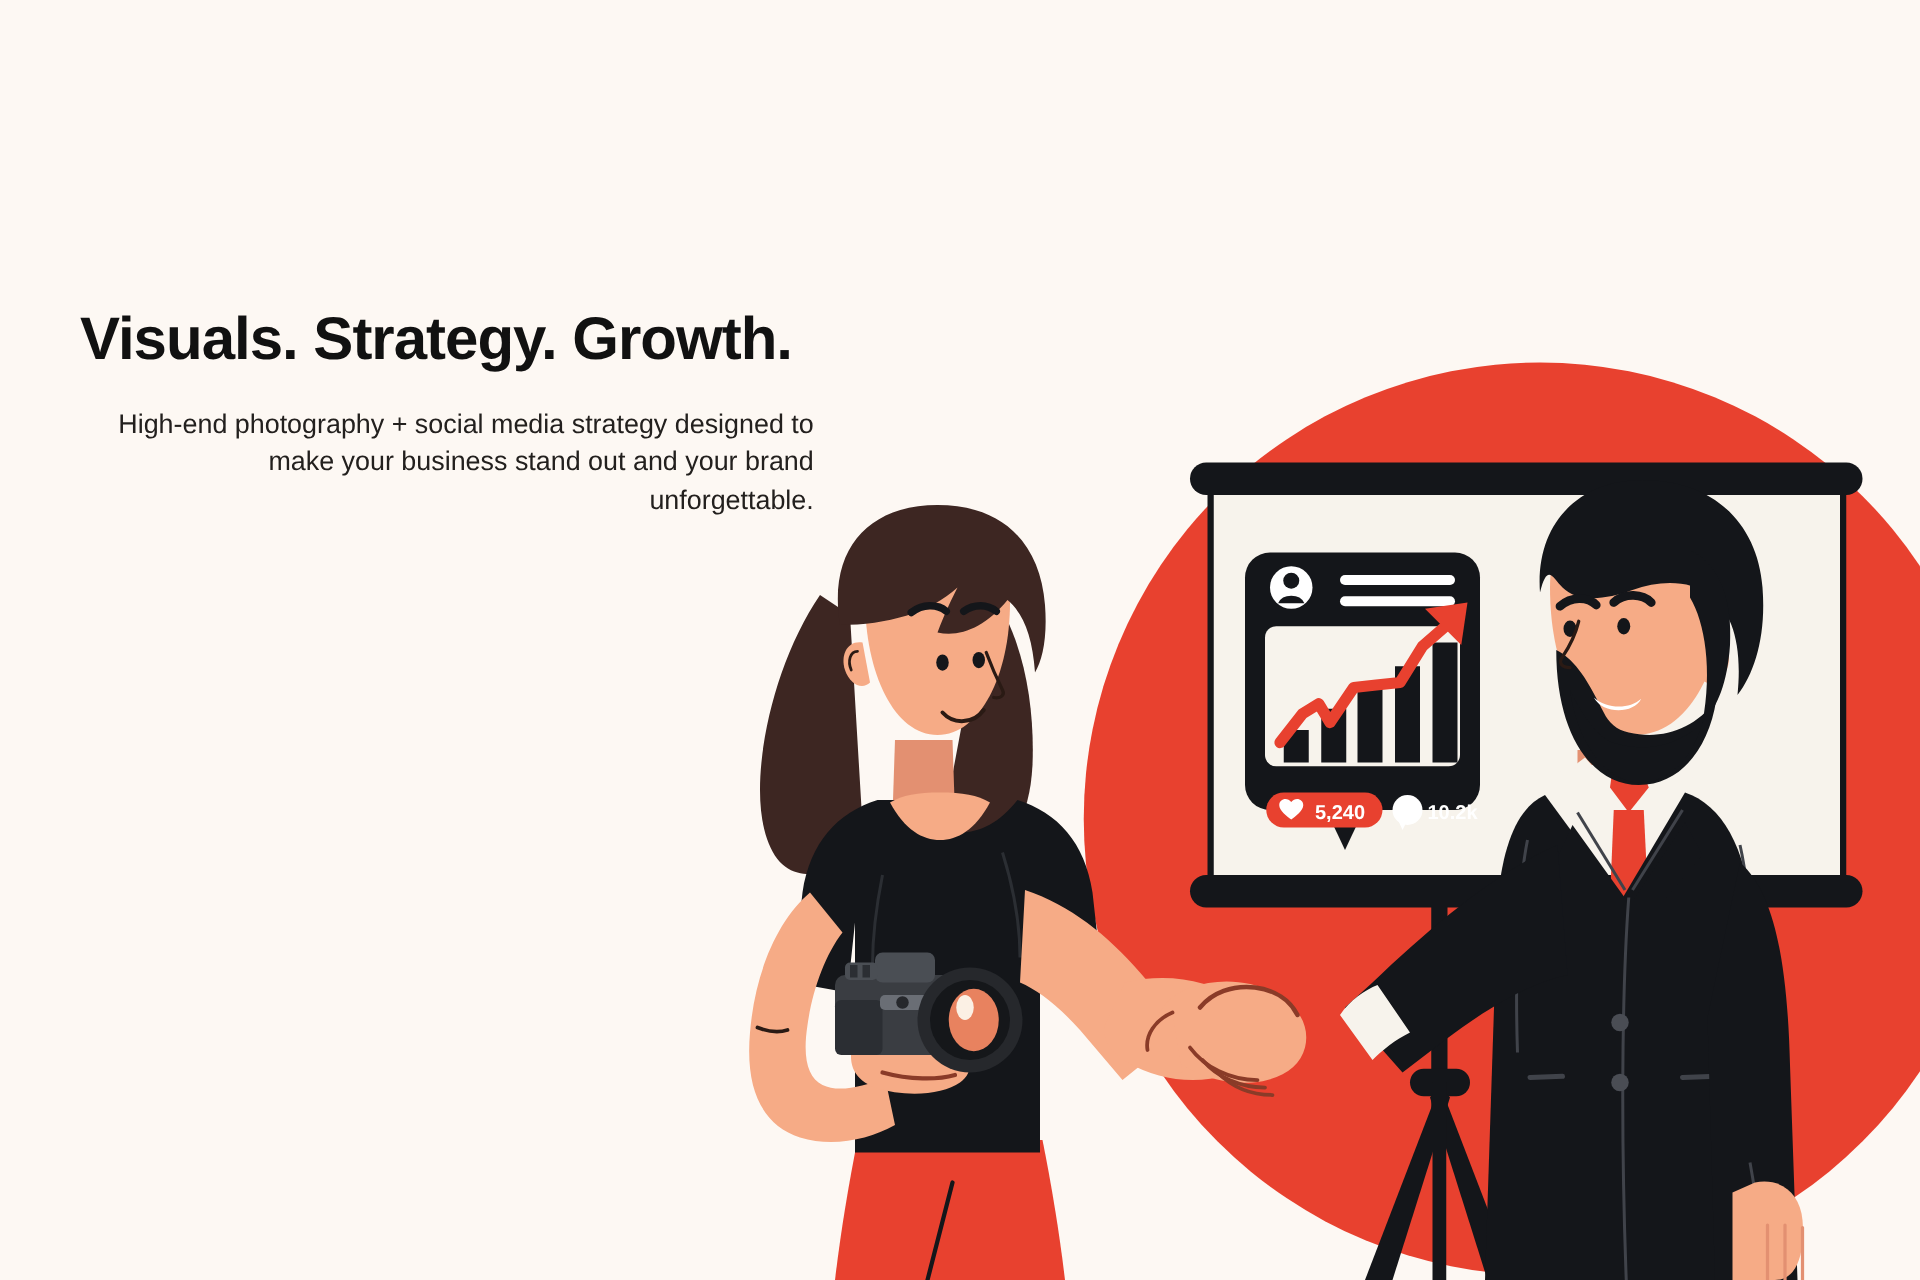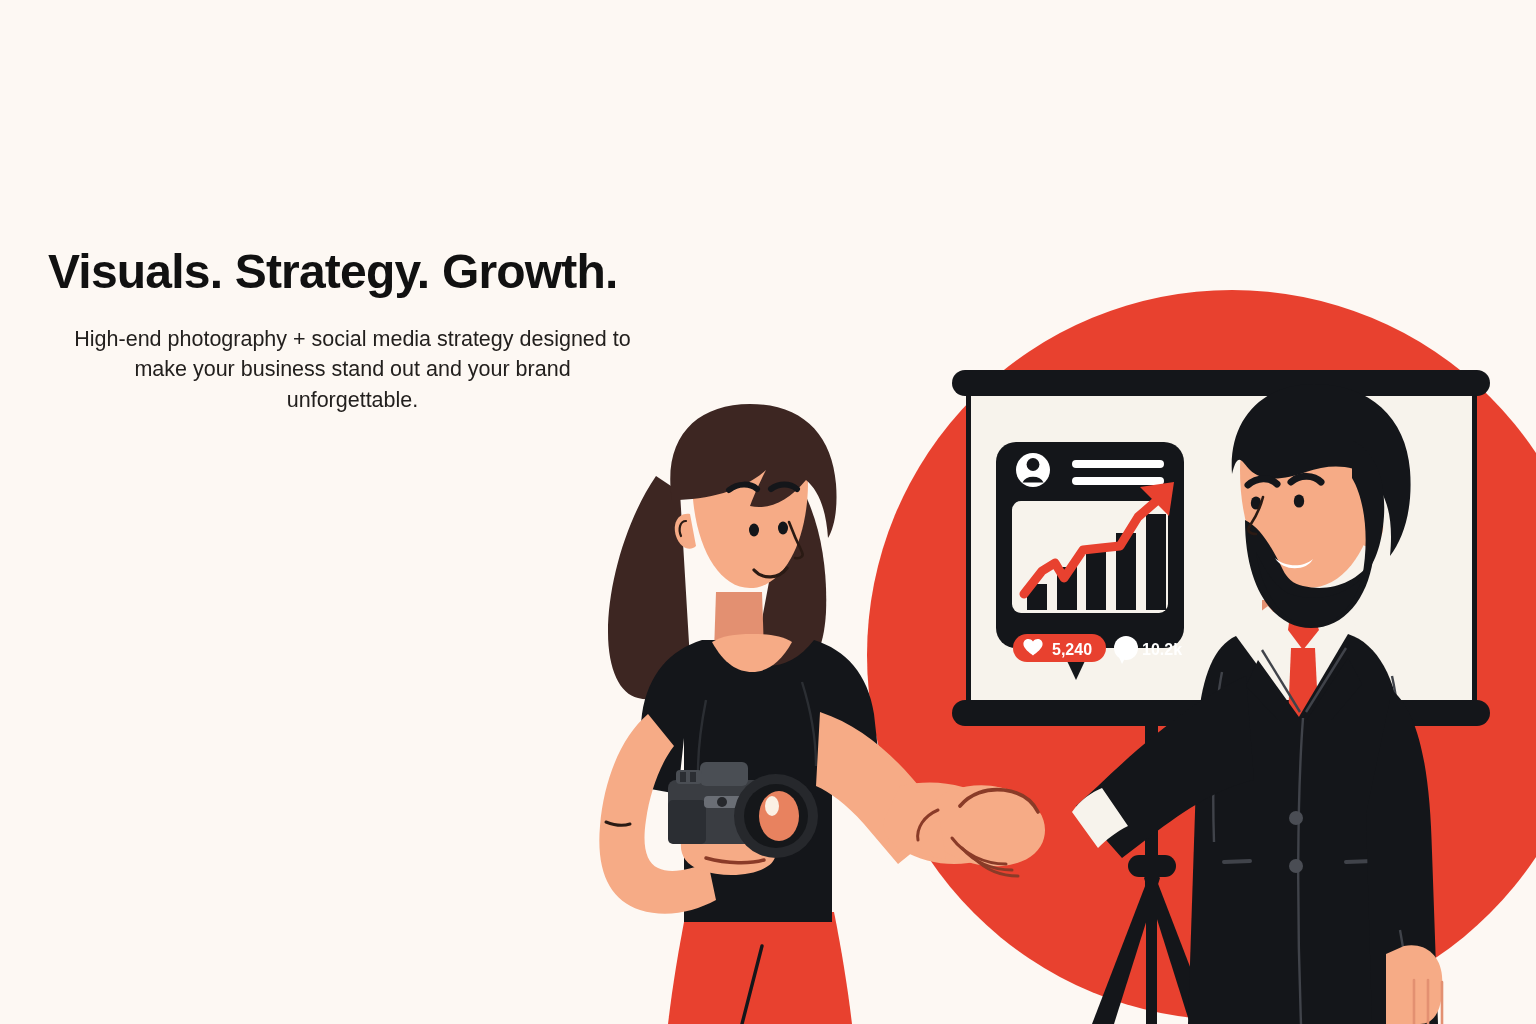--- a/index.html
+++ b/index.html
@@ -18,40 +18,40 @@
     overflow: hidden;
   }
   .art {
     position: absolute;
     left: 0; top: 0;
     width: 1536px;
     height: 1024px;
   }
   .copy-block {
     position: absolute;
-    left: 48px;
+    left: 64px;
     top: 246px;
     width: 640px;
   }
   .headline {
     font-family: "Liberation Sans", sans-serif;
     font-size: 48px;
     font-weight: 700;
     letter-spacing: -0.8px;
     color: #111111;
     margin: 0;
     line-height: 1.08;
   }
   .subcopy {
     margin: 26px 0 0 0;
     font-family: "Liberation Sans", sans-serif;
     font-size: 21.5px;
     line-height: 1.42;
     color: #23201e;
-    text-align: center;
+    text-align: right;
     width: 565px;
     margin-left: 22px;
   }
 </style>
 </head>
 <body>
 
 <div id="stage">
 
   <svg class="art" viewBox="0 0 1536 1024" xmlns="http://www.w3.org/2000/svg">

